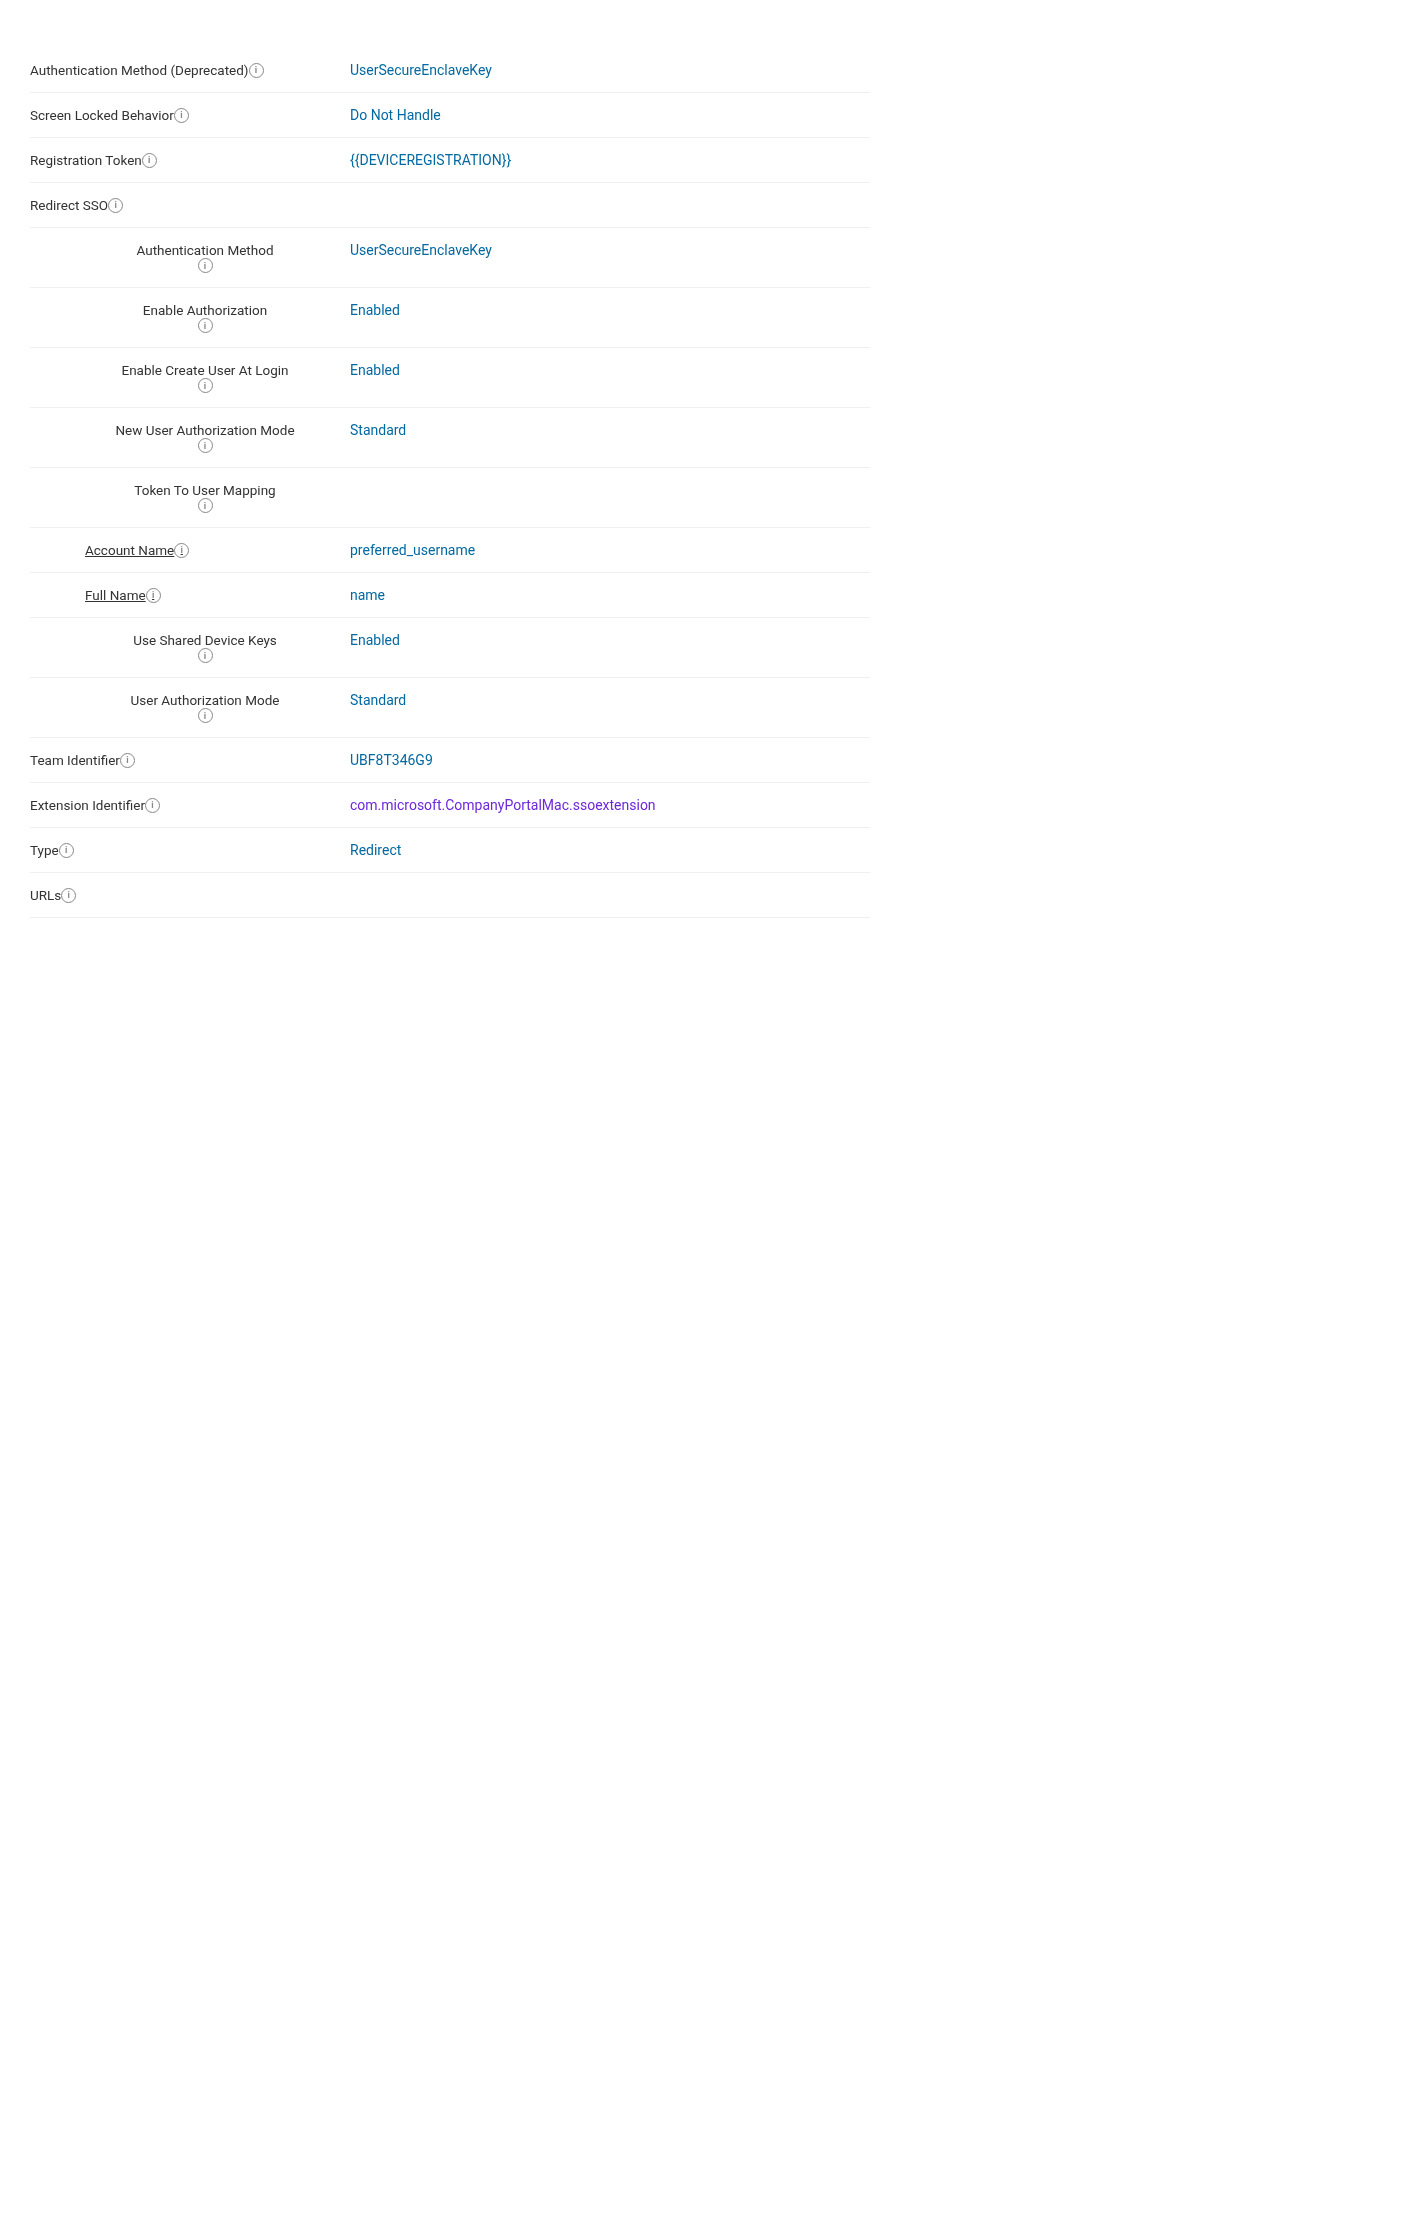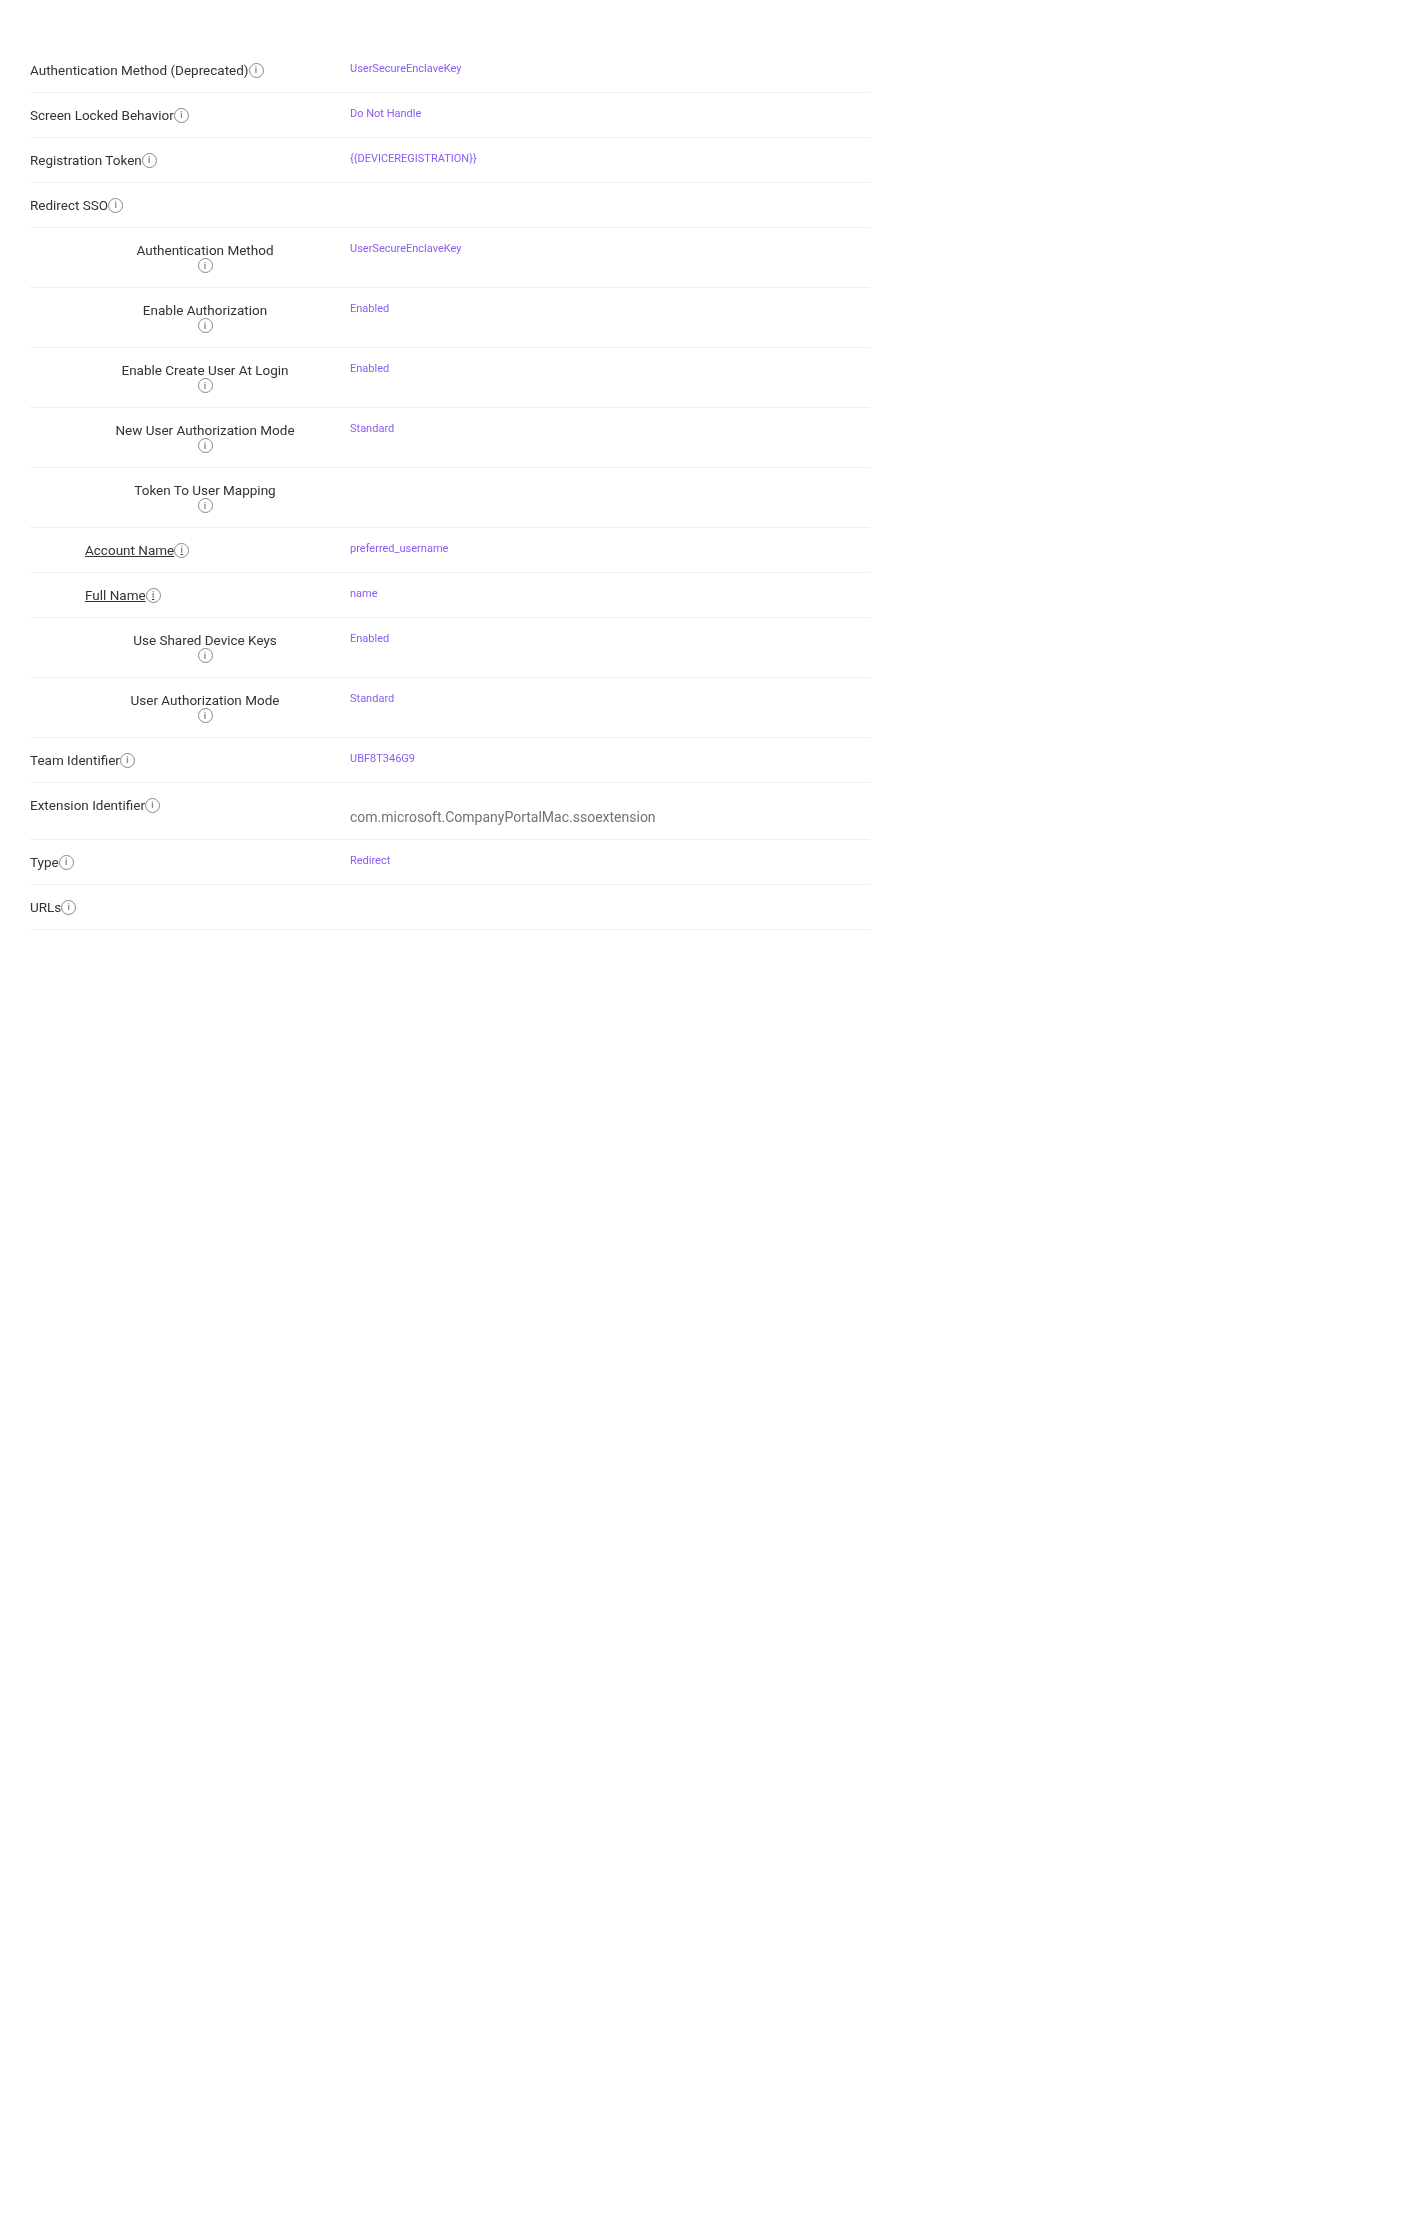--- a/index.html
+++ b/index.html
@@ -46,22 +46,22 @@
       flex-direction: column;
     }
 
     .field-label-col.double-indented {
       padding-left: 55px;
       text-decoration: underline;
     }
 
     .field-value-col {
       flex: 1;
-      color: #8b5cf6;
-      font-size: 11px;
+      color: #0369a1;
+      font-size: 14px;
       padding-top: 0;
     }
 
     .info-icon {
       display: inline-flex;
       align-items: center;
       justify-content: center;
       width: 15px;
       height: 15px;
       border-radius: 50%;
@@ -191,21 +191,21 @@
         <span>Team Identifier</span>
         <span class="info-icon">i</span>
       </div>
       <div class="field-value-col">UBF8T346G9</div>
     </div>
     <div class="field-row">
       <div class="field-label-col">
         <span>Extension Identifier</span>
         <span class="info-icon">i</span>
       </div>
-      <div style="color: #737373; margin-top: 12px;">com.microsoft.CompanyPortalMac.ssoextension</div>
+      <div style="color: #6d28d9;">com.microsoft.CompanyPortalMac.ssoextension</div>
     </div>
     <div class="field-row">
       <div class="field-label-col">
         <span>Type</span>
         <span class="info-icon">i</span>
       </div>
       <div class="field-value-col">Redirect</div>
     </div>
     <div class="field-row">
       <div class="field-label-col">

